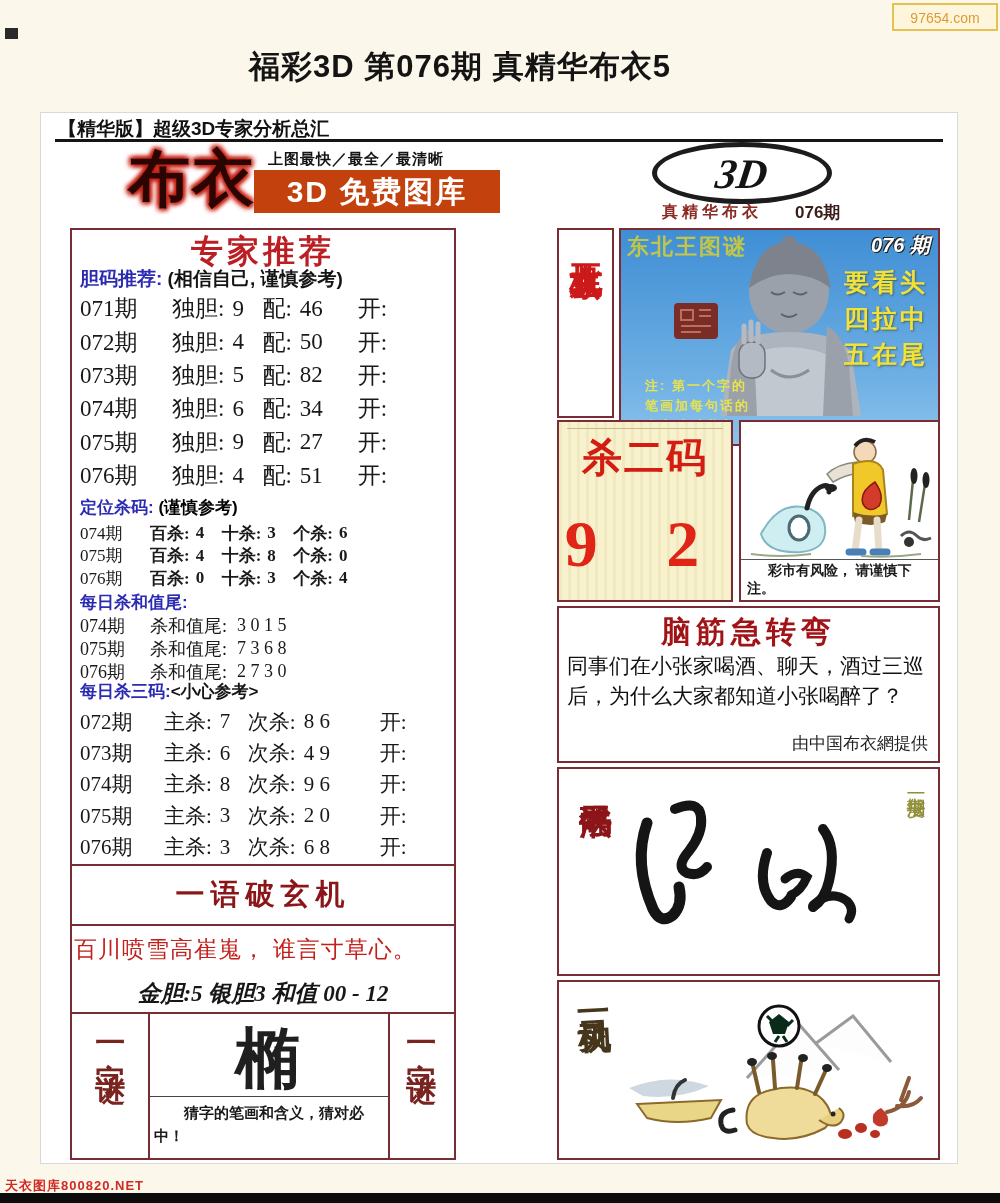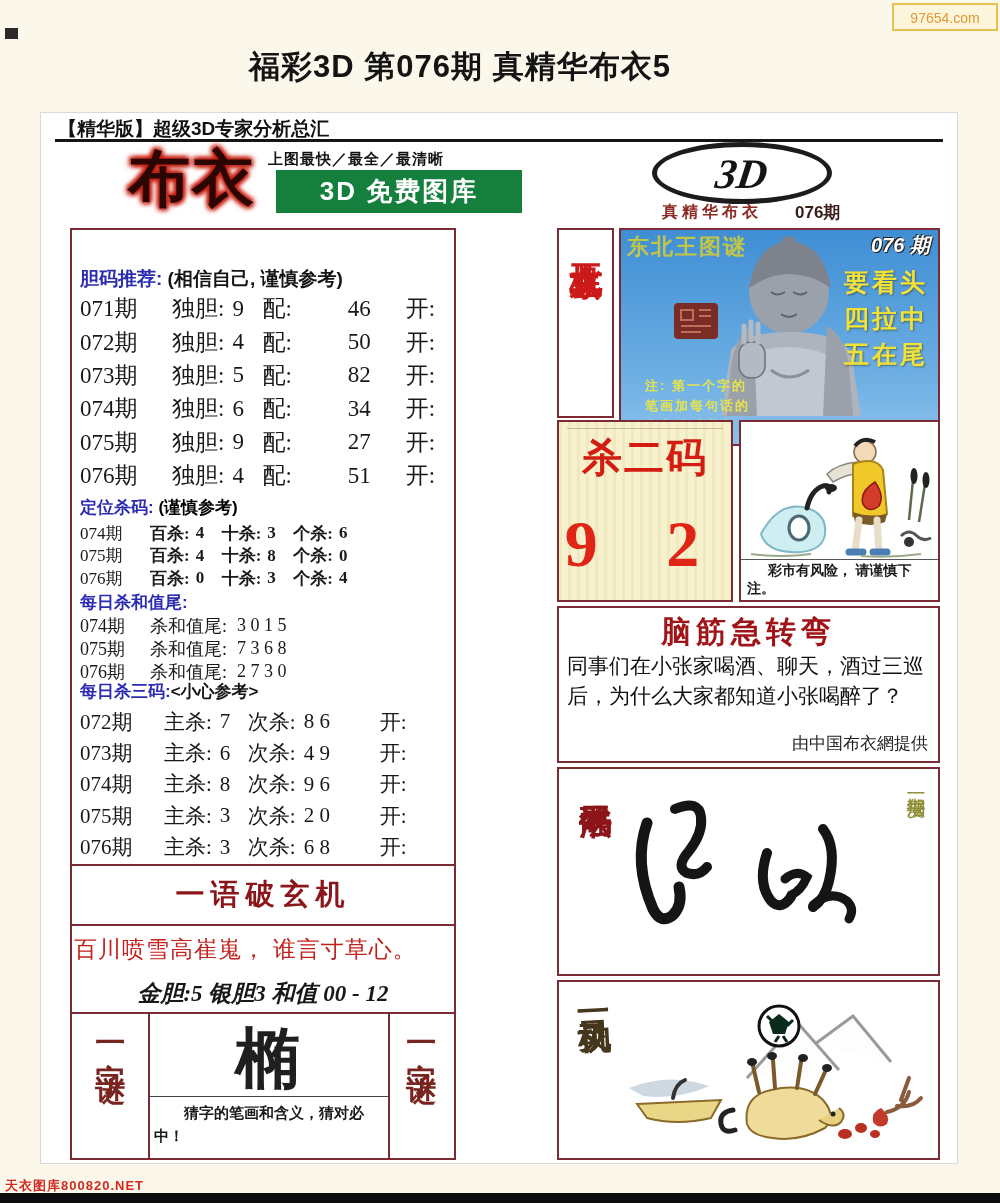--- a/index.html
+++ b/index.html
@@ -17,40 +17,40 @@
 
   .content{left:40px;top:112px;width:918px;height:1052px;background:#fff;border:1px solid #d9d9d9;}
 
   .edition-header{left:58px;top:116px;font-size:19px;font-weight:bold;color:#111;}
   .edition-rule{left:55px;top:139px;width:888px;height:3px;background:#151515;}
 
   
   .buyi-logo{left:128px;top:146px;font-size:62px;font-weight:bold;color:#2a0502;font-family:"Liberation Serif","DejaVu Serif",serif;
     text-shadow:2px 2px 4px #c21d10,-2px -2px 4px #c21d10,2px -2px 5px #d23020,-2px 2px 5px #d23020;letter-spacing:2px;line-height:66px;}
   .tagline{left:268px;top:150px;font-size:15px;font-weight:bold;color:#141414;letter-spacing:1px;}
-  .banner-red{left:276px;top:170px;width:246px;height:43px;background:#15803d;color:#fff;font-size:26px;font-weight:bold;text-align:center;line-height:43px;letter-spacing:2px;}
+  .banner-red{left:254px;top:170px;width:246px;height:43px;background:#c2410c;color:#fff;font-size:30px;font-weight:bold;text-align:center;line-height:43px;letter-spacing:2px;}
   .oval-logo{left:652px;top:142px;width:180px;height:62px;border:5px solid #1c1c1c;border-radius:50%;text-align:center;}
   .oval-logo span{display:inline-block;font-size:42px;font-weight:bold;font-style:italic;color:#141414;font-family:"Liberation Serif","DejaVu Serif",serif;transform:skewX(-8deg);line-height:54px;}
   .right-caption{left:662px;top:202px;font-size:16px;font-weight:bold;color:#8b2a22;letter-spacing:4px;}
   .right-issue{left:795px;top:201px;font-size:17px;font-weight:bold;color:#3a1d18;}
 
   
   .left-col{left:70px;top:228px;width:386px;height:932px;}
   .left-inner{position:relative;width:100%;height:100%;}
   .expert-title{position:absolute;top:0px;left:0;width:100%;text-align:center;font-size:32px;font-weight:bold;color:#bb1f24;letter-spacing:4px;}
   .lbl-line{position:absolute;left:8px;font-weight:bold;}
   .blue{color:#2b2bb2;}
   .danma-label{top:36px;font-size:19px;}
   .danma-label .note{color:#141414;}
   .danma-rows{position:absolute;top:62px;left:8px;right:4px;}
   .drow{height:33.4px;font-size:23px;color:#181818;display:flex;align-items:center;}
   .drow .issue{width:92px;}
   .drow .lab{margin-right:8px;}
   .drow .num{width:30px;}
-  .drow .num2{width:58px;margin-left:48px;}
+  .drow .num2{width:58px;}
   .dingwei-label{top:266px;font-size:17px;}
   .dingwei-rows{position:absolute;top:292px;left:8px;right:4px;}
   .qrow{height:22.5px;font-size:17px;font-weight:bold;color:#1a1a1a;display:flex;align-items:center;}
   .qrow .issue{width:70px;font-weight:normal;}
   .qrow .lab{margin-right:6px;}
   .qrow .num{width:26px;}
   .shz-label{top:361px;font-size:17px;}
   .shz-rows{position:absolute;top:384px;left:8px;right:4px;}
   .srow{height:23px;font-size:18px;color:#1a1a1a;display:flex;align-items:center;}
   .srow .issue{width:70px;}
@@ -126,20 +126,21 @@
 
   <div class="abs buyi-logo">布衣</div>
   <div class="abs tagline">上图最快／最全／最清晰</div>
   <div class="abs banner-red">3D 免费图库</div>
   <div class="abs oval-logo"><span>3D</span></div>
   <div class="abs right-caption">真精华布衣</div>
   <div class="abs right-issue">076期</div>
 
   <div class="maroon-box left-col">
     <div class="left-inner">
+      <div class="expert-title serif">专家推荐</div>
 
       <div class="lbl-line danma-label">
         <span class="blue">胆码推荐:</span>
         <span class="note">(相信自己, 谨慎参考)</span>
       </div>
 
       <div class="danma-rows serif">
         <div class="drow">
             <span class="issue">071期</span>
             <span class="lab">独胆:</span>

